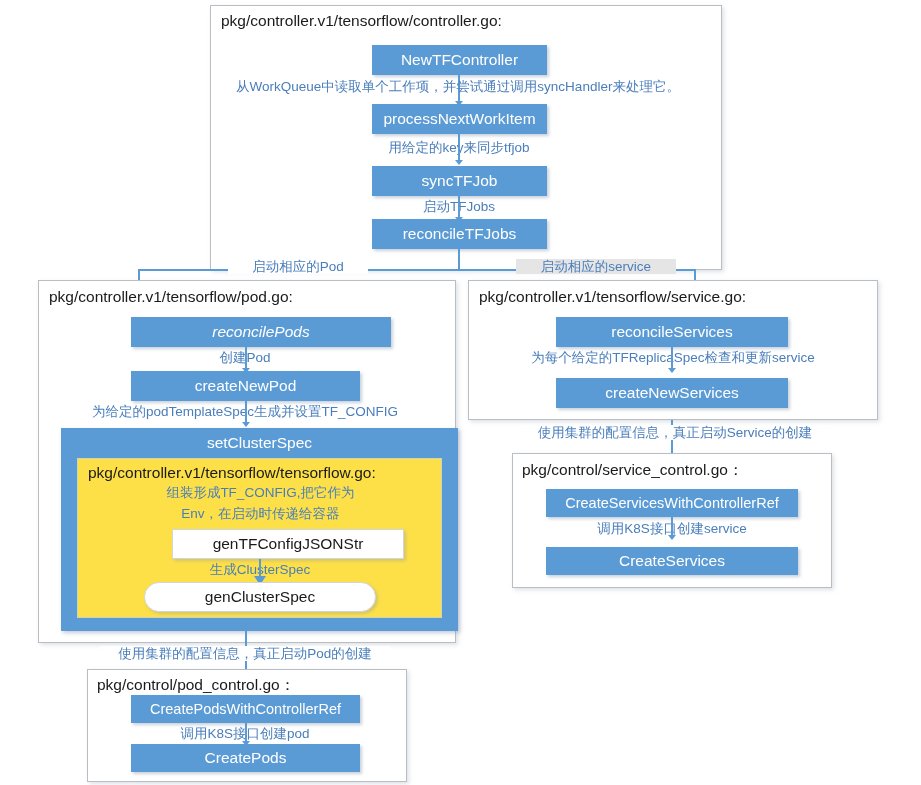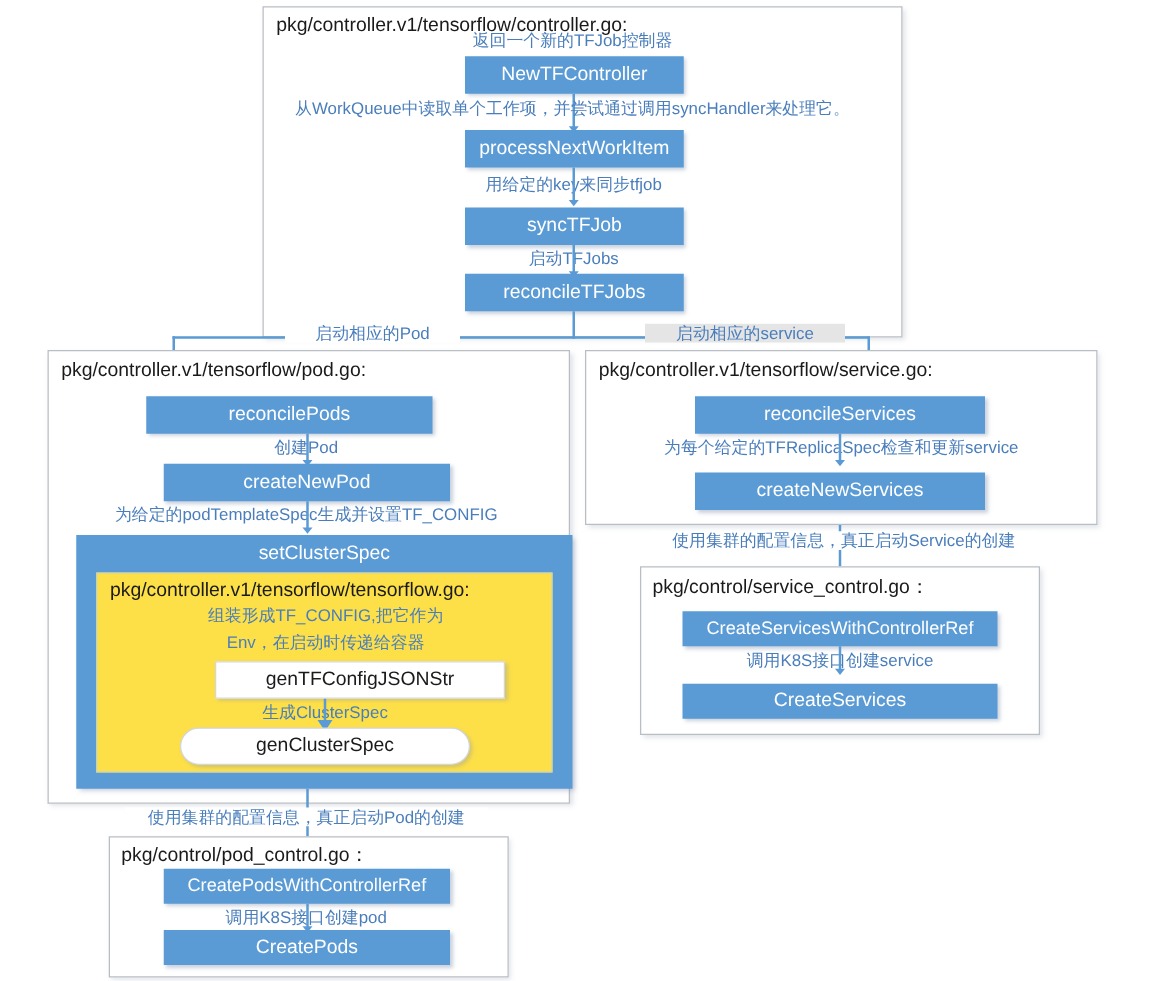--- a/index.html
+++ b/index.html
@@ -95,21 +95,20 @@
   }
 </style>
 </head>
 <body>
 
 <div id="canvas">
 
   <div class="abs panel" style="left:210px;top:5px;width:512px;height:265px;"></div>
   <div class="panel-title" style="left:221px;top:12px;">pkg/controller.v1/tensorflow/controller.go:</div>
 
-  <div class="elabel cjk" style="left:268px;top:25px;width:380px;">返回一个新的TFJob控制器</div>
 
   <div class="abs pbox" style="left:372px;top:45px;width:175px;height:30px;">NewTFController</div>
 
   <div class="vline" style="left:458px;top:75px;height:28px;"></div>
   <div class="arrow-d" style="left:455px;top:101px;"></div>
 
   <div class="elabel cjk" style="left:228px;top:79px;width:460px;">从WorkQueue中读取单个工作项，并尝试通过调用syncHandler来处理它。</div>
 
   <div class="abs pbox" style="left:372px;top:104px;width:175px;height:30px;">processNextWorkItem</div>
 
@@ -135,21 +134,21 @@
 
   <div class="vline" style="left:694px;top:269px;height:58px;"></div>
   <div class="arrow-d big" style="left:689px;top:320px;"></div>
 
   <div class="elabel cjk" style="left:228px;top:259px;width:140px;background:#ffffff;">启动相应的Pod</div>
   <div class="elabel cjk" style="left:516px;top:259px;width:160px;background:#e5e5e5;">启动相应的service</div>
 
   <div class="abs panel" style="left:38px;top:280px;width:418px;height:363px;"></div>
   <div class="panel-title" style="left:49px;top:288px;">pkg/controller.v1/tensorflow/pod.go:</div>
 
-  <div class="abs pbox" style="left:117px;top:317px;width:229px;height:30px;">reconcilePods</div>
+  <div class="abs pbox" style="left:131px;top:317px;width:260px;height:30px;font-style:italic;">reconcilePods</div>
 
   <div class="elabel cjk" style="left:195px;top:350px;width:100px;">创建Pod</div>
   <div class="vline" style="left:245px;top:347px;height:23px;"></div>
   <div class="arrow-d" style="left:242px;top:368px;"></div>
 
   <div class="abs pbox" style="left:131px;top:371px;width:229px;height:30px;">createNewPod</div>
 
   <div class="elabel cjk" style="left:65px;top:404px;width:360px;">为给定的podTemplateSpec生成并设置TF_CONFIG</div>
   <div class="vline" style="left:245px;top:401px;height:23px;"></div>
   <div class="arrow-d" style="left:242px;top:422px;"></div>

